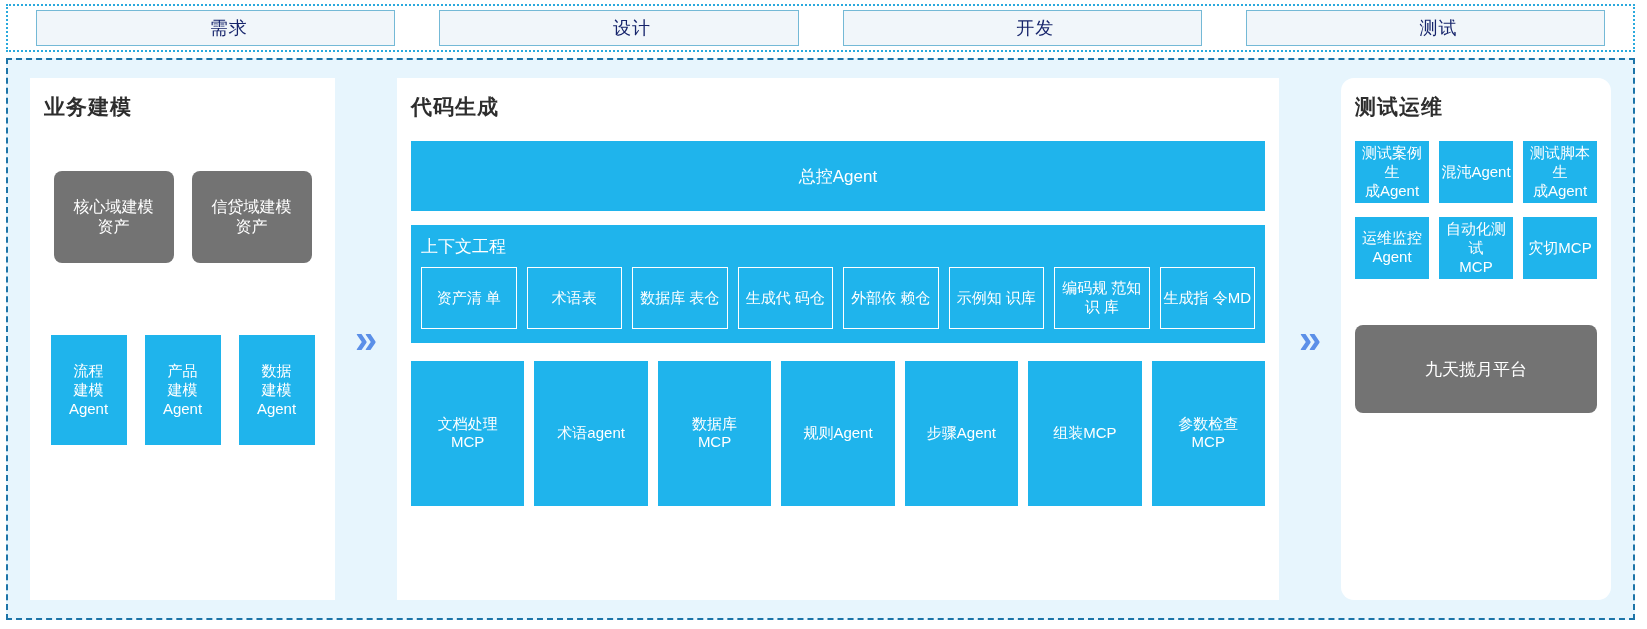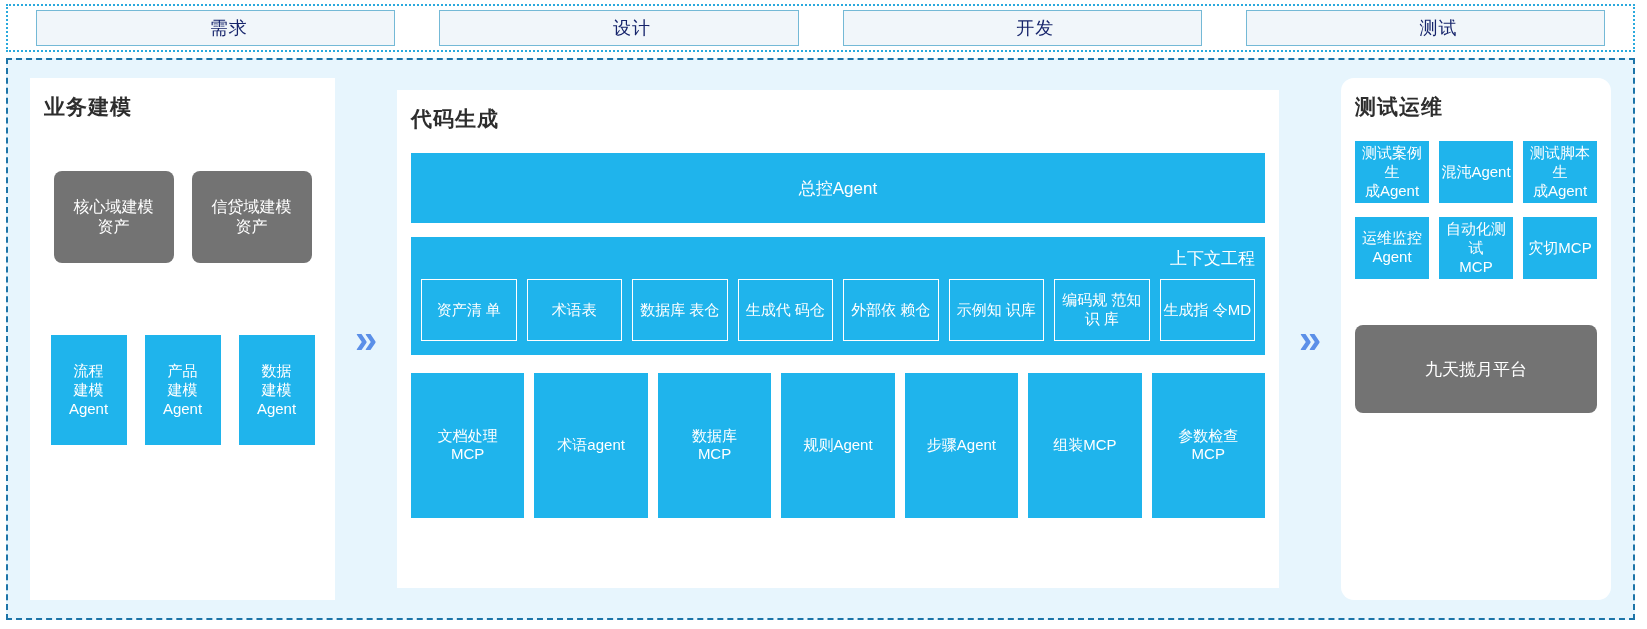--- a/index.html
+++ b/index.html
@@ -70,21 +70,21 @@
   }
 
   .panel {
     background: #ffffff;
     box-sizing: border-box;
     padding: 10px 14px 14px 14px;
     display: flex;
     flex-direction: column;
   }
   .panel-left   { width: 305px; margin-left: 12px; }
-  .panel-center { flex: 1 1 auto; margin: 12px 0px; }
+  .panel-center { flex: 1 1 auto; margin: 0 0px; }
   .panel-right  { width: 270px; margin-right: 12px; border-radius: 13px; }
 
   .panel-title {
     text-align: left;
     font-size: 21px;
     font-weight: bold;
     color: #2d2d2d;
     letter-spacing: 1px;
     margin: 6px 0 0 0;
     line-height: 1.2;
@@ -152,21 +152,21 @@
     height: 70px;
     font-size: 17px;
   }
   .context-block {
     margin-top: 14px;
     background: #1fb4ec;
     padding: 10px 10px 14px 10px;
     box-sizing: border-box;
   }
   .context-title {
-    text-align: right;
+    text-align: left;
     color: #ffffff;
     font-size: 17px;
     line-height: 1.4;
     margin-bottom: 8px;
   }
   .context-items {
     display: flex;
     gap: 10px;
     justify-content: space-between;
   }

